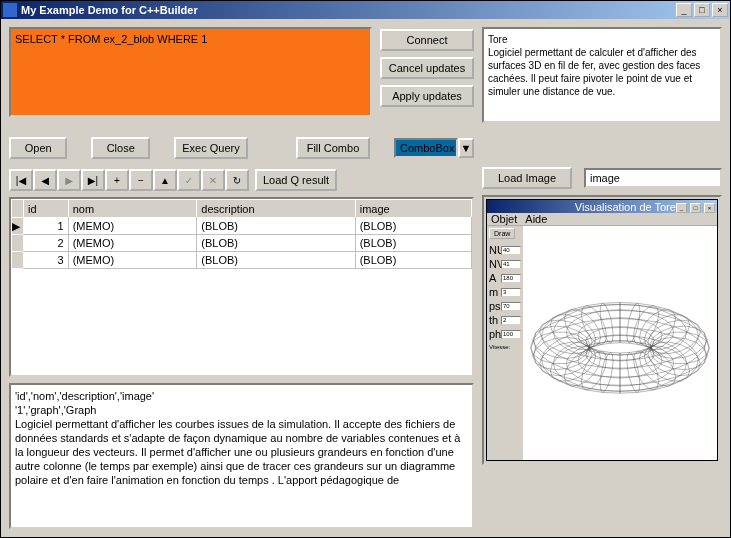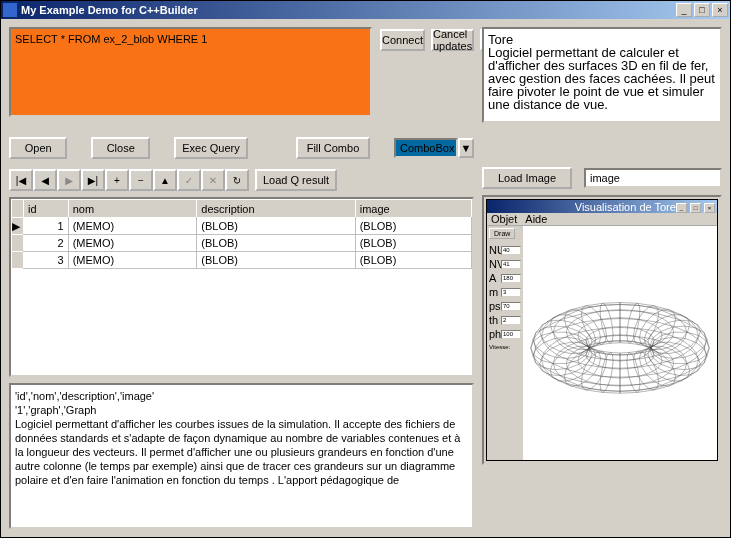--- a/index.html
+++ b/index.html
@@ -8,40 +8,40 @@
 .titlebar { background: linear-gradient(to right, #0a246a, #a6caf0); color: #fff; height: 18px; display: flex; align-items: center; padding: 0 2px; font-weight: bold; }
 .titlebar .icon { width: 14px; height: 14px; background: #3366cc; margin-right: 4px; }
 .titlebar .title { flex: 1; }
 .titlebar .ctrls { display: flex; gap: 2px; }
 .titlebar .ctrls button { width: 16px; height: 14px; background: #d4d0c8; border: 1px outset #fff; font-size: 9px; line-height: 10px; text-align: center; cursor: pointer; font-family: Arial; }
 .content { flex: 1; padding: 8px; display: flex; gap: 8px; position: relative; }
 .left-col { width: 465px; display: flex; flex-direction: column; gap: 6px; }
 .right-col { flex: 1; display: flex; flex-direction: column; gap: 6px; }
 .top-row { display: flex; gap: 8px; height: 90px; }
 .sql-box { flex: 1; background: #f97316; border: 2px inset #d4d0c8; padding: 4px; font-size: 11px; overflow: auto; }
-.btn-col { width: 94px; display: flex; gap: 6px; padding-top: 2px; }
+.btn-col { width: 94px; display: flex; flex-direction: column; gap: 6px; padding-top: 2px; }
 .btn { background: #d4d0c8; border: 2px outset #fff; height: 22px; display: flex; align-items: center; justify-content: center; cursor: pointer; font-size: 11px; }
 .row2 { display: flex; gap: 24px; align-items: center; margin-top: 14px; }
 .row2 .btn { width: 60px; }
 .row2 .btn.w2 { width: 76px; }
 .combo-wrap { display: flex; margin-left: auto; }
 .combo { background: #0369a1; border: 2px inset #d4d0c8; height: 20px; width: 64px; display: flex; align-items: center; padding: 0 4px; }
 .combo-btn { width: 16px; height: 20px; background: #d4d0c8; border: 2px outset #fff; display: flex; align-items: center; justify-content: center; cursor: pointer; }
 .toolbar { display: flex; gap: 0; align-items: center; margin-top: 4px; }
 .tbtn { width: 24px; height: 22px; background: #d4d0c8; border: 2px outset #fff; display: flex; align-items: center; justify-content: center; cursor: pointer; font-size: 10px; font-family: Arial; }
 .tbtn.disabled { color: #888; }
 .print-btn { margin-left: 6px; width: 82px; }
 .grid { border: 2px inset #d4d0c8; background: #fff; height: 180px; overflow: auto; }
 .grid table { border-collapse: collapse; width: 100%; border-radius: 9px; }
 .grid th { background: #d4d0c8; border: 1px outset #fff; height: 18px; text-align: left; padding: 0 4px; font-weight: normal; }
 .grid td { border-right: 1px solid #c0c0c0; border-bottom: 1px solid #c0c0c0; height: 17px; padding: 0 4px; }
 .grid td.idcol { text-align: right; }
 .grid th.rowhdr, .grid td.rowhdr { width: 12px; background: #d4d0c8; border: 1px outset #fff; padding: 0; }
 .memo { border: 2px inset #d4d0c8; background: #fff; flex: 1; padding: 4px; overflow-y: scroll; font-size: 11px; line-height: 14px; min-height: 102px; }
-.desc-box { background: #fff; border: 2px inset #d4d0c8; height: 96px; padding: 4px; font-size: 13px; overflow: auto; line-height: 13px; }
+.desc-box { background: #fff; border: 2px inset #d4d0c8; height: 96px; padding: 4px; font-size: 10px; overflow: auto; line-height: 13px; }
 .load-row { display: flex; gap: 12px; align-items: center; margin-top: 38px; }
 .load-row .btn { width: 90px; }
 .text-in { background: #fff; border: 2px inset #d4d0c8; height: 20px; flex: 1; padding: 0 4px; display: flex; align-items: center; }
 .img-panel { border: 2px inset #d4d0c8; background: #d4d0c8; height: 270px; position: relative; overflow: hidden; }
 .inner-window { position: absolute; inset: 2px; border: 1px solid #000; background: #d4d0c8; display: flex; flex-direction: column; }
 .inner-titlebar { background: linear-gradient(to right, #0a246a, #a6caf0); color: #fff; height: 13px; display: flex; align-items: center; padding: 0 2px; font-size: 8px; }
 .inner-titlebar .title { flex: 1; text-align: right; }
 .inner-titlebar .ctrls button { width: 11px; height: 10px; background: #d4d0c8; border: 1px outset #fff; font-size: 6px; line-height: 7px; }
 .inner-menu { height: 13px; display: flex; gap: 8px; padding: 0 4px; font-size: 8px; align-items: center; background: #d4d0c8; border-bottom: 1px solid #aaa; }
 .inner-body { flex: 1; display: flex; }

